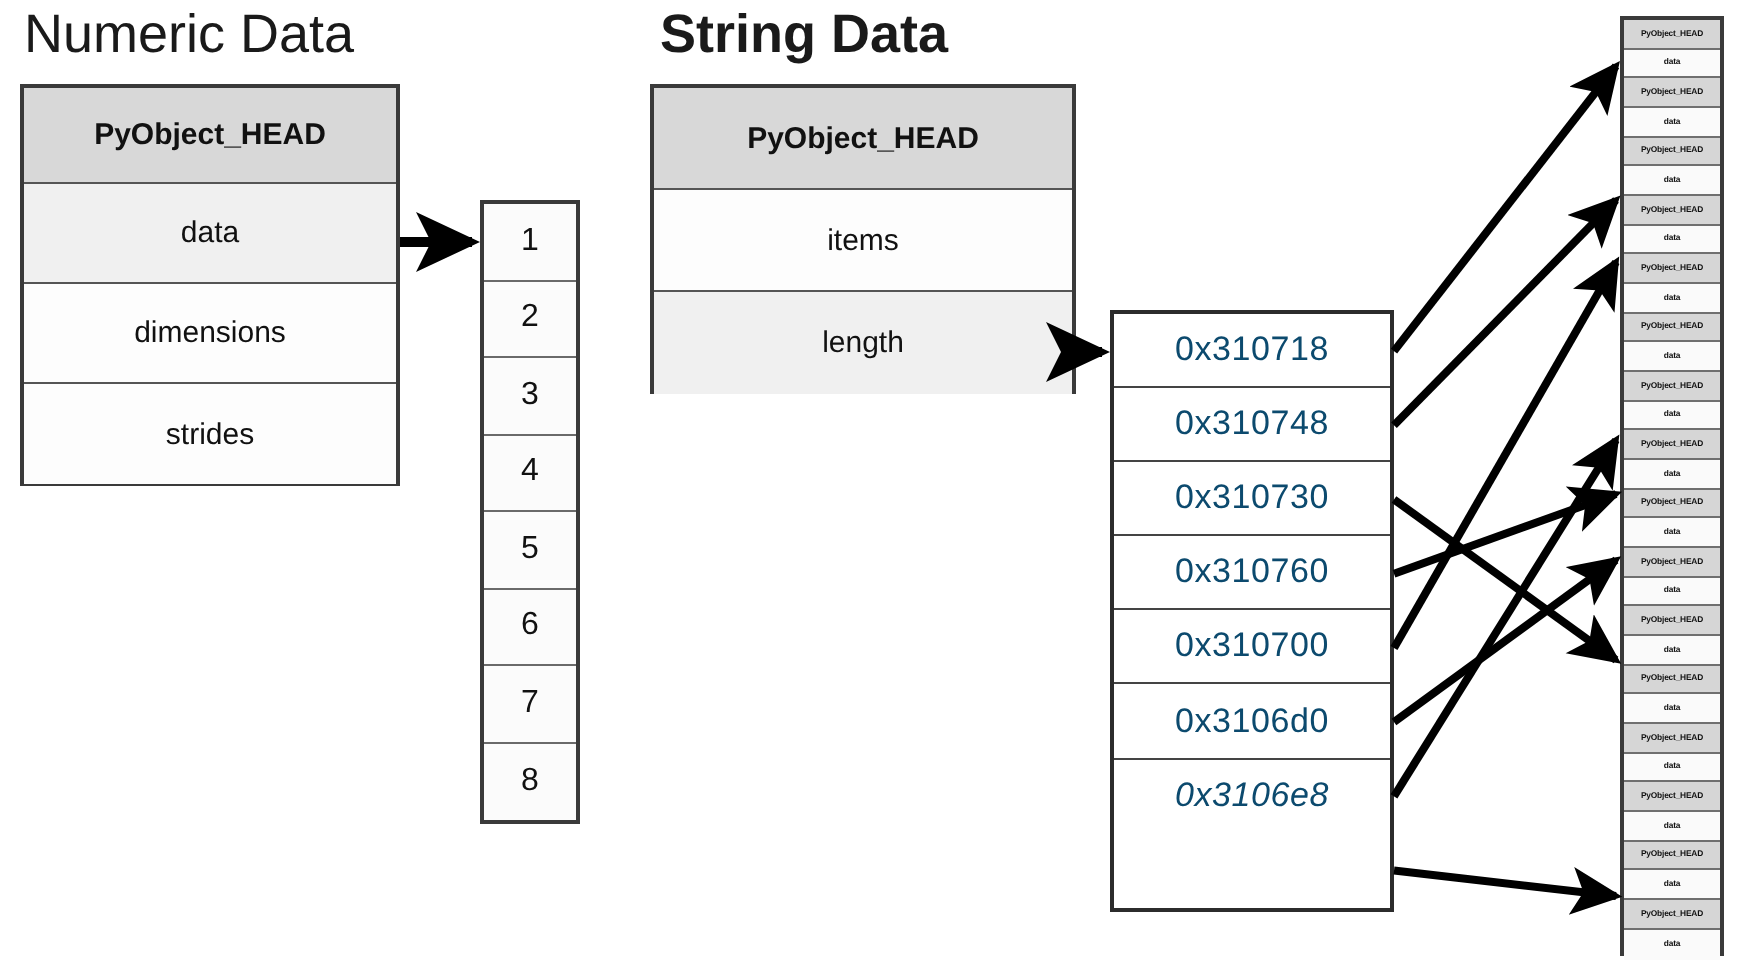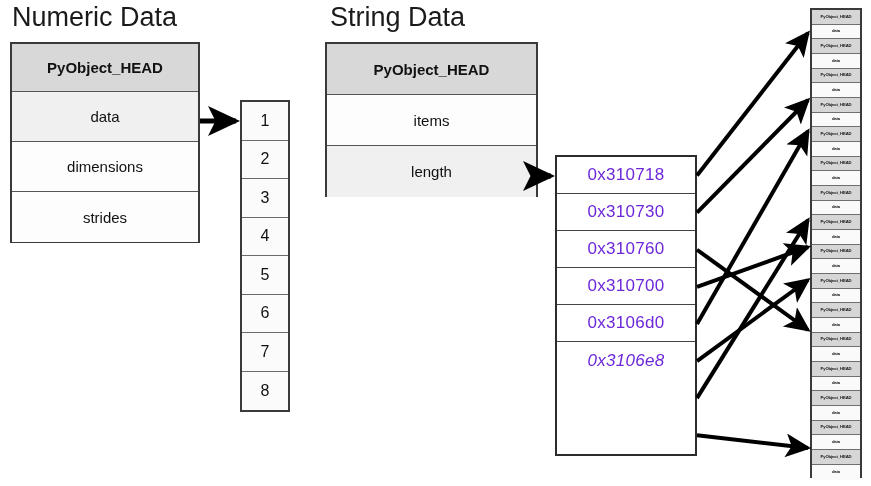--- a/index.html
+++ b/index.html
@@ -14,21 +14,21 @@
   .sec-title{
     position:absolute;
     font-size:27px;
     line-height:30px;
     font-weight:400;
     color:#1a1a1a;
     white-space:nowrap;
     letter-spacing:0px;
   }
   #title-numeric{left:12px;top:2px;}
-  #title-string{left:330px;top:2px;}
+  #title-string{left:330px;top:2px;font-weight:bold;}
 
   
   .struct{
     position:absolute;
     border:2px solid #3a3a3a;
     box-sizing:border-box;
     background:#ffffff;
   }
   .struct .row{
     box-sizing:border-box;
@@ -67,21 +67,21 @@
 
   
   #ptr-array{
     position:absolute;left:555px;top:155px;width:142px;height:301px;
     border:2px solid #2c2c2c;box-sizing:border-box;background:#fff;
   }
   #ptr-array .cell{
     box-sizing:border-box;height:37.1px;
     border-bottom:1px solid #444;
     display:flex;align-items:center;justify-content:center;
-    font-size:17px;background:#ffffff;color:#6d28d9;
+    font-size:17px;background:#ffffff;color:#0c4a6e;
     letter-spacing:.3px;
   }
   #ptr-array .cell:last-child{border-bottom:none;font-style:italic;}
 
   
   #obj-column{
     position:absolute;left:810px;top:8px;width:52px;height:470px;
     border:2px solid #3a3a3a;box-sizing:border-box;background:#fff;
   }
   #obj-column .ocell{
@@ -128,20 +128,21 @@
     <div class="cell">3</div>
     <div class="cell">4</div>
     <div class="cell">5</div>
     <div class="cell">6</div>
     <div class="cell">7</div>
     <div class="cell">8</div>
   </div>
 
   <div id="ptr-array">
     <div class="cell">0x310718</div>
+    <div class="cell">0x310748</div>
     <div class="cell">0x310730</div>
     <div class="cell">0x310760</div>
     <div class="cell">0x310700</div>
     <div class="cell">0x3106d0</div>
     <div class="cell">0x3106e8</div>
   </div>
 
   <div id="obj-column">
       <div class="ocell head">
         <span class="t">PyObject_HEAD</span>

